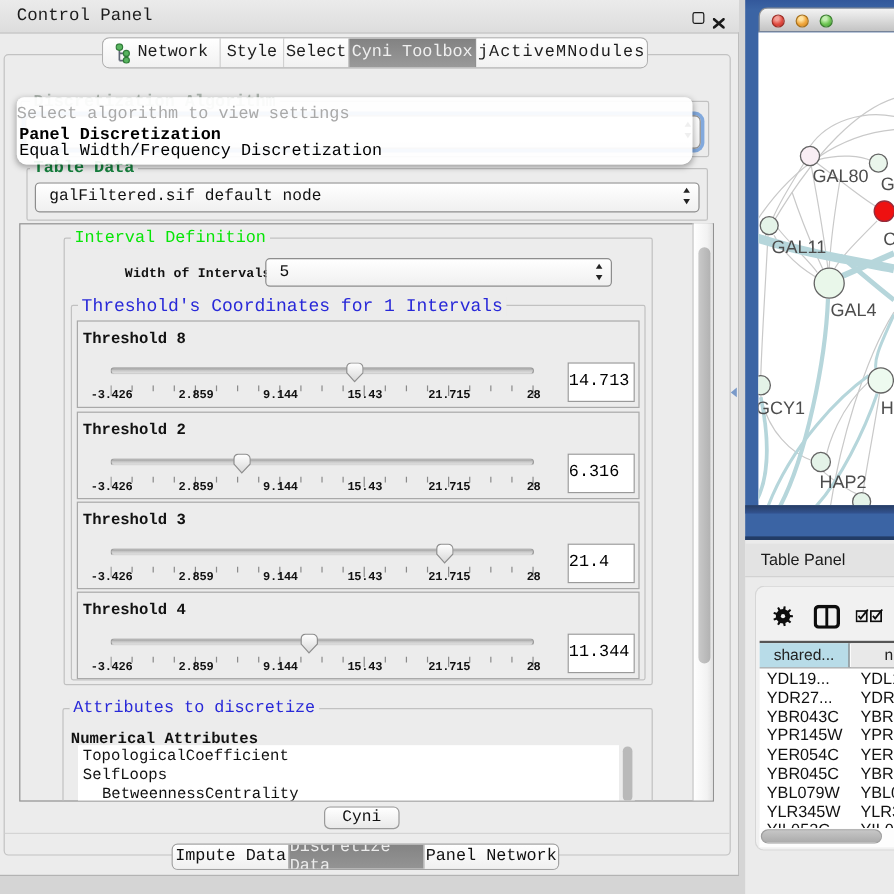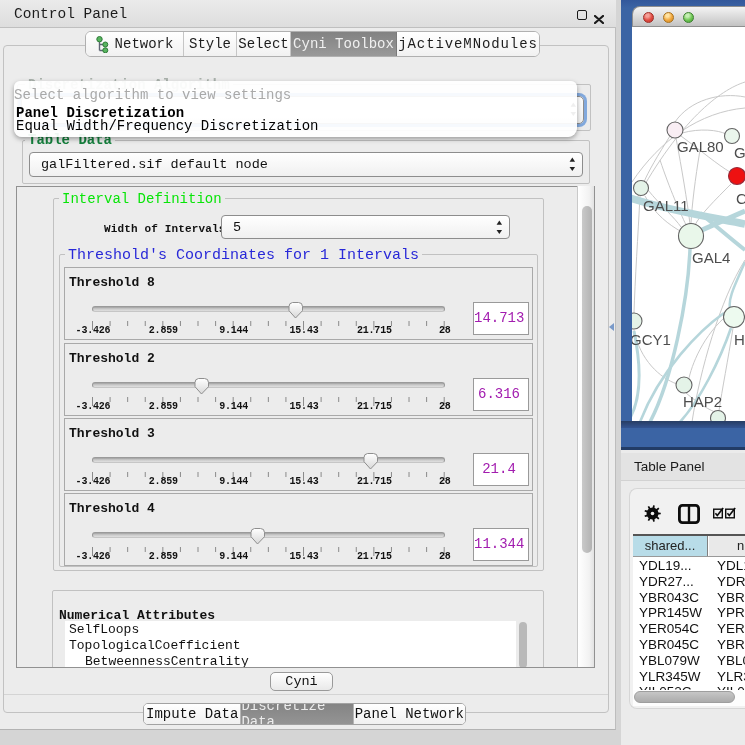--- a/index.html
+++ b/index.html
@@ -37,21 +37,21 @@
 #vsbthumb { left:582px; top:206px; width:10px; height:347px; background:linear-gradient(to right,#c9c9c9,#b2b2b2); border-radius:5px; }
 
 
 .tpanel { position:absolute; left:47px; width:469px; height:73px; border:1px solid #a9a9a9; background:#ececec; }
 .tpanel .lbl { position:absolute; left:4px; top:7px; font-size:13px; font-weight:bold; color:#111; }
 .track { position:absolute; left:27px; top:38px; width:353px; height:6px; border-radius:3px; background:linear-gradient(#9f9f9f,#c9c9c9 45%,#e0e0e0); border:1px solid #9a9a9a; border-bottom-color:#c6c6c6; }
 .thumb { position:absolute; top:34px; width:15px; height:17px; }
 .ticks { position:absolute; left:27px; top:49px; width:354px; height:9px; }
 .tlabels { position:absolute; left:0; top:57px; width:469px; height:12px; font-size:10px; font-weight:bold; color:#111; letter-spacing:-0.2px; }
 .tlabels span { position:absolute; transform:translateX(-50%); }
-.vfield { position:absolute; left:408px; top:34px; width:56px; height:33px; background:#fff; border:1px solid #9a9a9a; font-size:14px; color:#a21caf; text-align:center; line-height:31px; padding-right:4px; }
+.vfield { position:absolute; left:408px; top:34px; width:56px; height:33px; background:#fff; border:1px solid #9a9a9a; font-size:14px; color:#000000; text-align:left; line-height:31px; padding-right:4px; }
 
 
 #applybtn { left:270px; top:672px; width:63px; height:19px; background:linear-gradient(#ffffff,#e9e9e9); border:1px solid #9a9a9a; border-radius:5px; font-size:13.5px; color:#111; text-align:center; line-height:17px; }
 
 
 #bottabs { left:143px; top:703px; width:323px; height:22px; background:#fff; border:1px solid #a2a2a2; border-radius:5px; display:flex; font-size:14px; color:#111; overflow:hidden; }
 #bottabs .seg { display:flex; align-items:center; justify-content:center; height:100%; border-right:1px solid #b5b5b5; background:linear-gradient(#ffffff,#f0f0f0); }
 #bottabs .seg:last-child { border-right:none; }
 #bottabs .sel { background:linear-gradient(#848484,#949494); color:#ececec; }
 
@@ -295,24 +295,25 @@
                 <stop offset="0" stop-color="#ffffff"></stop>
                 <stop offset="1" stop-color="#d8d8d8"></stop>
               </linearGradient>
             </defs>
             <path d="M4.5,0.5 h6 a4,4 0 0 1 4,4 v4.2 L7.5,16 L1,8.7 V4.5 a4,4 0 0 1 3.5,-4 z" fill="url(#tg3)" stroke="#8e8e8e"></path>
           </svg></div>
         <div class="vfield">11.344</div>
       </div>
 
     <div style="position:absolute; left:35px; top:402.5px; width:492px; height:80px;" class="group"></div>
+    <div class="gtitle" style="left:41px; top:395px; color:#2828d8;">Attributes to discretize</div>
     <div style="position:absolute; left:42px; top:421px; font-size:13px; font-weight:bold; color:#111;">Numerical Attributes</div>
     <div style="position:absolute; left:48px; top:434px; width:451px; height:48px; background:#fff; font-size:13px; color:#111; padding-top:1px;">
+      <div style="padding-left:4px; line-height:16.2px;">TopologicalCoefficient</div>
       <div style="padding-left:4px; line-height:16.2px;">SelfLoops</div>
-      <div style="padding-left:4px; line-height:16.2px;">TopologicalCoefficient</div>
       <div style="padding-left:20px; line-height:16.2px;">BetweennessCentrality</div>
     </div>
     <div style="position:absolute; left:499px; top:434px; width:13px; height:48px; background:#ececec;"></div>
     <div style="position:absolute; left:502px; top:435px; width:8px; height:46px; background:#b9b9b9; border-radius:4px;"></div>
   </div>
   <div id="vsbtrack" class="abs"></div>
   <div id="vsbthumb" class="abs"></div>
 
   <div class="abs" style="left:4px; top:694px; width:604px; height:1px; background:#d4d4d4;"></div>
   <div id="applybtn" class="abs">Cyni</div>

